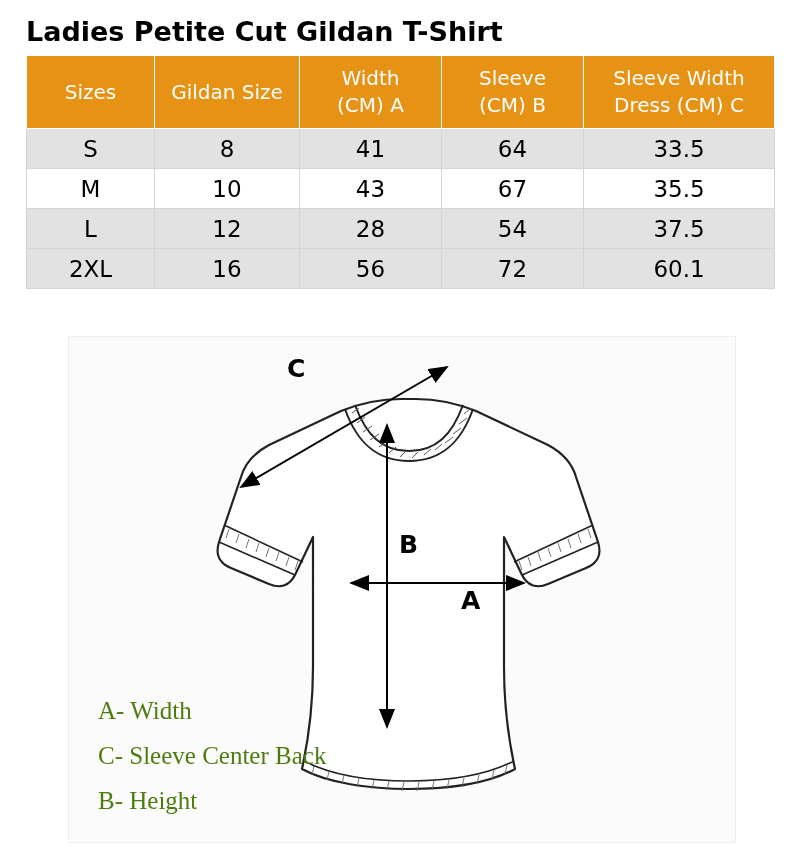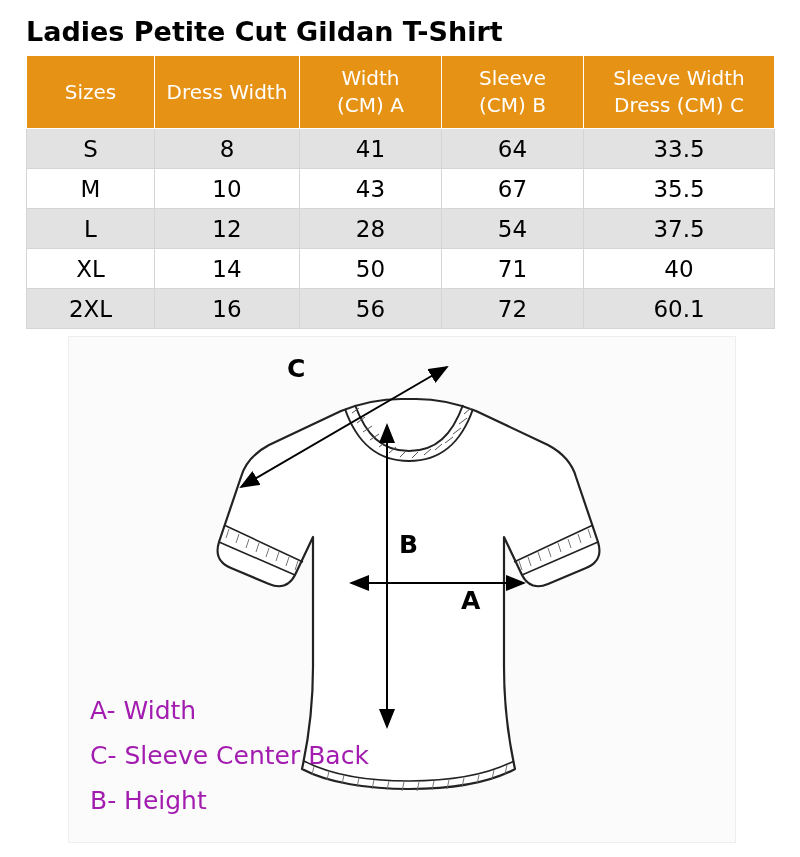--- a/index.html
+++ b/index.html
@@ -78,25 +78,26 @@
     width: 666px;
     height: 505px;
     background: #fbfbfb;
     border: 1px solid #eeeeee;
   }
   .diagram-wrap svg {
     display: block;
   }
   .legend {
     position: absolute;
-    left: 90px;
+    left: 98px;
     top: 688px;
     font-size: 25px;
     line-height: 45px;
-    color: #a21caf;
+    color: #4d7c0f;
+    font-family: Liberation Serif, serif;
   }
   .legend div { white-space: nowrap; }
 </style>
 </head>
 <body>
 
 <div class="page">
 
   <div class="title">Ladies Petite Cut Gildan T-Shirt</div>
 
@@ -107,21 +108,21 @@
         <col class="c2">
         <col class="c3">
         <col class="c4">
     </colgroup>
     <thead>
       <tr>
         <th>
           <span>Sizes</span>
         </th>
         <th>
-          <span>Dress Width</span>
+          <span>Gildan Size</span>
         </th>
         <th>
           <span>Width</span><br>
           <span>(CM) A</span>
         </th>
         <th>
           <span>Sleeve</span><br>
           <span>(CM) B</span>
         </th>
         <th>
@@ -144,27 +145,20 @@
         <td>43</td>
         <td>67</td>
         <td>35.5</td>
       </tr>
       <tr class="odd">
         <td>L</td>
         <td>12</td>
         <td>28</td>
         <td>54</td>
         <td>37.5</td>
-      </tr>
-      <tr class="even">
-        <td>XL</td>
-        <td>14</td>
-        <td>50</td>
-        <td>71</td>
-        <td>40</td>
       </tr>
       <tr class="odd">
         <td>2XL</td>
         <td>16</td>
         <td>56</td>
         <td>72</td>
         <td>60.1</td>
       </tr>
     </tbody>
   </table>

